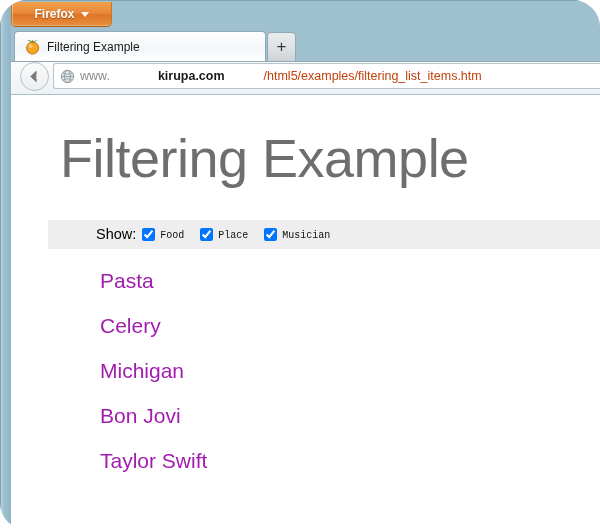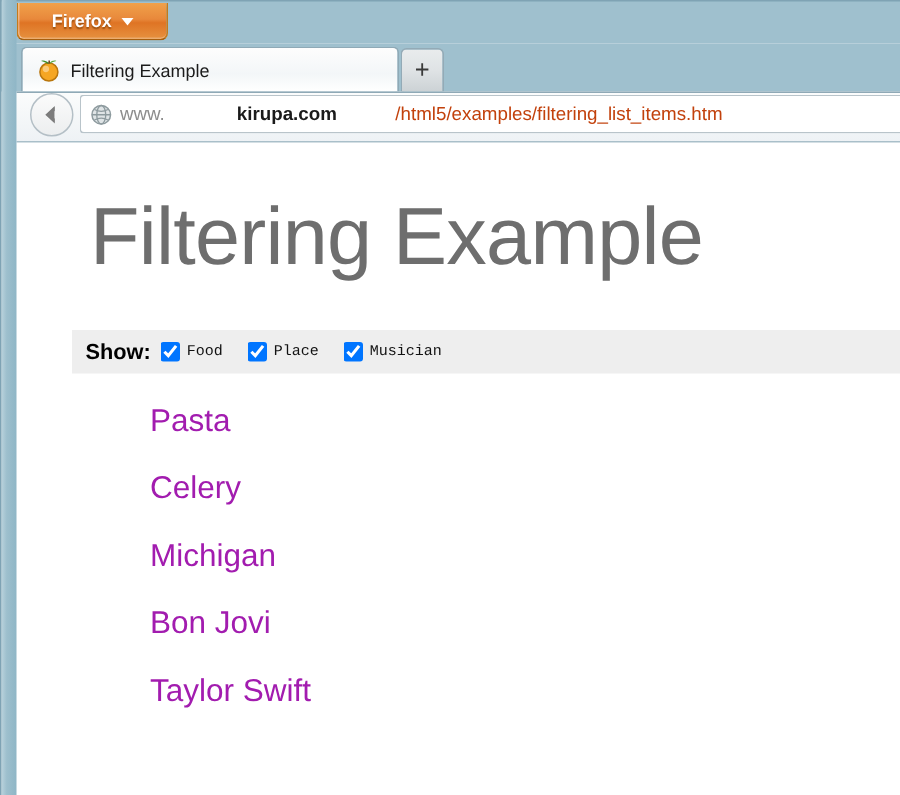--- a/index.html
+++ b/index.html
@@ -14,20 +14,21 @@
     overflow: hidden;
     font-family: "Liberation Sans", sans-serif;
   }
 
   #window {
     position: relative;
     width: 600px;
     height: 530px;
     overflow: hidden;
     background: #ffffff;
+    border-radius: 27px;
   }
 
   
   .chrome-top {
     position: absolute;
     left: 0; top: 0;
     width: 600px;
     height: 29px;
     background: #9fc0ce;
     border-top: 1px solid #7fa3b4;
@@ -247,24 +248,25 @@
     position: absolute;
     left: 9px;
     top: 0;
     height: 29px;
     line-height: 29px;
     white-space: nowrap;
     font-size: 14px;
     color: #000000;
   }
   .filter-label {
-    font-weight: bold;
+    font-weight: normal;
     font-size: 14.5px;
     color: #000000;
     margin-right: 6px;
+    margin-left: 39px;
   }
   .filter-item {
     display: inline-block;
     margin-right: 16px;
     line-height: 29px;
     vertical-align: middle;
     cursor: default;
   }
   .filter-item input[type="checkbox"] {
     width: 13px;

